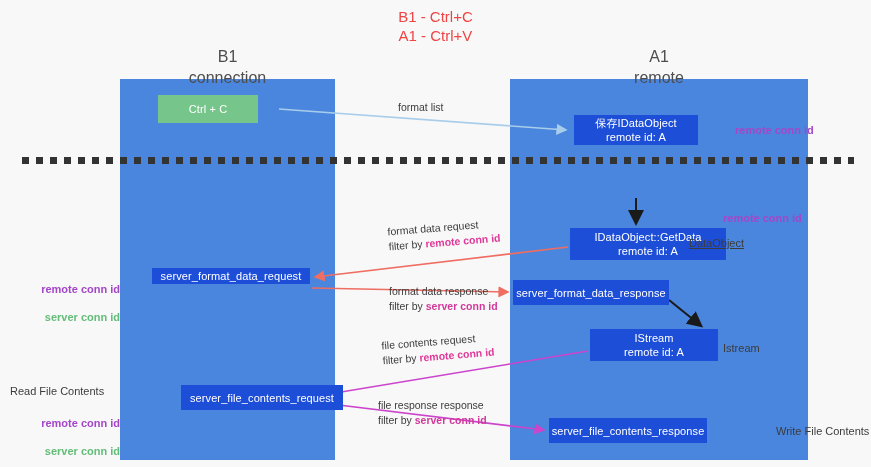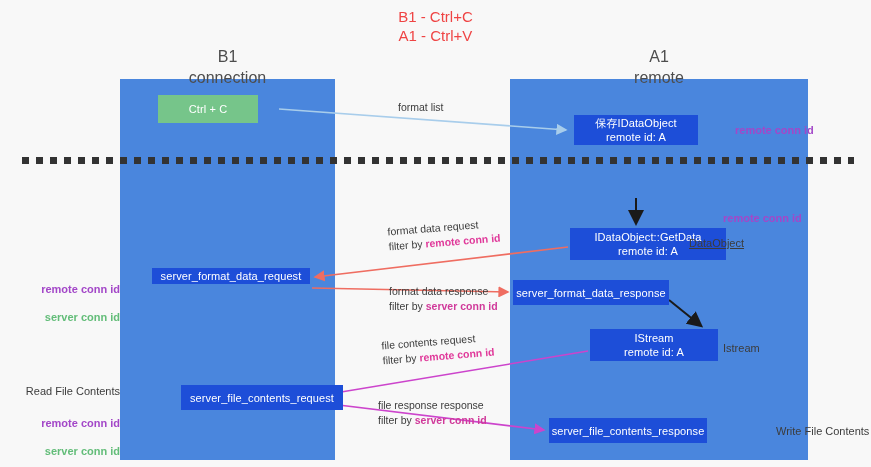--- a/index.html
+++ b/index.html
@@ -90,21 +90,21 @@
   #label-remote-1  { left: 735px; top: 123px; }
   #label-remote-2  { left: 723px; top: 211px; }
   #label-dataobject{ left: 689px; top: 236px; text-decoration: underline; }
   #label-istream-r { left: 723px; top: 341px; }
   #label-write-fc  { left: 736px; top: 424px; margin-left: 40px; }
 
   #label-left-conn {
     left: 10px; top: 268px; width: 110px; text-align: right;
   }
   #label-read-fc {
-    left: 10px; top: 384px; width: 110px; text-align: right;
+    left: 10px; top: 384px; width: 110px; text-align: left;
   }
   #label-left-conn2 {
     left: 10px; top: 402px; width: 110px; text-align: right;
   }
   .conn-remote { color: #a347c8; font-weight: bold; display: block; }
   .conn-server { color: #63bd79; font-weight: bold; display: block; }
 
   
   .edge-label {
     position: absolute;

